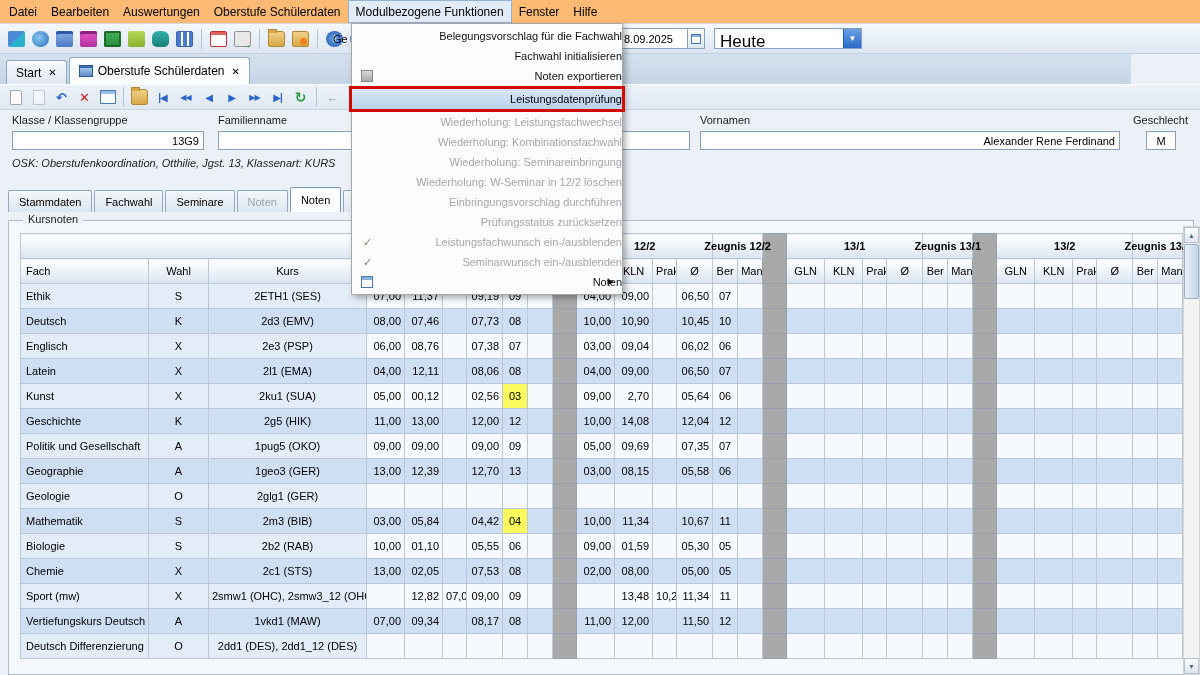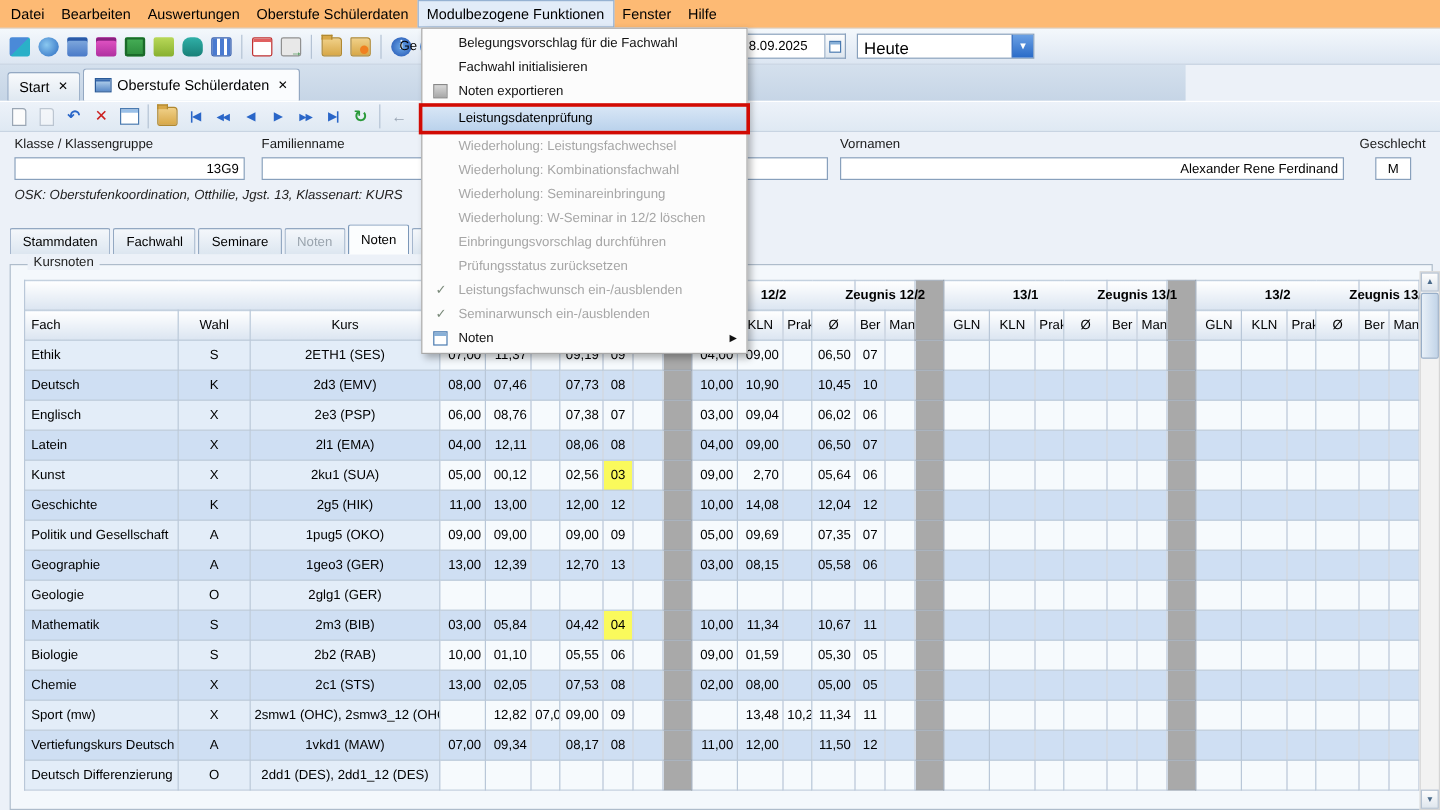--- a/index.html
+++ b/index.html
@@ -42,26 +42,26 @@
                     font-family:"Liberation Serif",serif; }
   .ic-help { background:radial-gradient(#88c0f0,#3068c0); border-radius:50%; }
   .ic-help::after { content:"?"; color:#ffa020; font-weight:bold; font-size:11px; position:absolute; left:6px; top:1px; }
   #tb1-label { position:absolute; left:333px; top:9px; font-size:11px; }
   #date-group { position:absolute; left:620px; top:4px; height:21px; display:flex; }
   #date-input { width:68px; height:21px; border:1px solid #88a0bc; font:11px "Liberation Sans",sans-serif; padding:2px 3px; background:#fff; }
   #date-btn { width:17px; height:21px; border:1px solid #88a0bc; border-left:none;
               background:linear-gradient(#fdfdfd,#dde6ef); display:flex; align-items:center; justify-content:center; }
   .ic-minical { width:10px; height:10px; background:#fff; border:1px solid #4a7ab0; box-shadow:inset 0 2px 0 #88b0d8; display:inline-block; }
   #combo-group { position:absolute; left:714px; top:4px; width:148px; height:21px; border:1px solid #88a0bc; background:#fff; display:flex; }
-  #combo-text { flex:1; padding:3px 5px; font-size:14px; }
+  #combo-text { flex:1; padding:3px 5px; font-size:17px; }
   #combo-btn { width:18px; background:linear-gradient(#6aa0e4,#2a6bc8); border-left:1px solid #1a5ab8;
                color:#fff; font-size:8px; display:flex; align-items:center; justify-content:center; }
 
   
-  #tabbar { position:absolute; left:0; top:54px; width:988px; height:30px;
+  #tabbar { position:absolute; left:0; top:54px; width:1131px; height:30px;
             background:linear-gradient(#d4e0ed,#c6d5e6); display:flex; align-items:flex-end; padding-left:6px; gap:2px; }
   .wtab { height:24px; display:flex; align-items:center; gap:5px; padding:0 9px;
           border:1px solid #93a8c2; border-bottom:none; border-radius:3px 3px 0 0;
           background:linear-gradient(#f8fafc,#dfe8f1); font-size:12px; white-space:nowrap; }
   .wtab.active { background:#fafcfe; height:27px; }
   .wtab .close { font-size:10px; margin-left:2px; }
   .ic-tabmon { width:14px; height:12px; background:linear-gradient(#bcd8f0,#5a8ac8); border:1px solid #2a5a98;
                box-shadow:inset 0 2px 0 #3a6aae; display:inline-block; }
 
   
@@ -120,21 +120,21 @@
   .sb-btn { position:absolute; left:0; width:15px; height:16px; background:linear-gradient(#fdfdfd,#dfe6ee);
             border:1px solid #b5c2d2; font-size:7px; display:flex; align-items:center; justify-content:center; color:#4a6a8a; }
   #sb-up { top:0; }
   #sb-down { bottom:0; }
   #sb-thumb { position:absolute; left:0; top:17px; width:15px; height:55px;
               background:linear-gradient(90deg,#e8f0f8,#c2d4e8); border:1px solid #98aec8; border-radius:2px; }
 
   
   #dropdown { position:absolute; left:351px; top:23px; width:272px; background:#fcfcfc;
               border:1px solid #a8a8a8; box-shadow:3px 3px 6px rgba(0,0,0,.3); z-index:50; padding:2px 0; }
-  .mitem { position:relative; height:20px; line-height:20px; padding-left:30px; font-size:11px; color:#111; white-space:nowrap; }
+  .mitem { position:relative; height:20px; line-height:20px; padding-left:30px; font-size:11px; color:#111; white-space:nowrap;text-align:right; }
   .mitem.disabled { color:#a6a6a6; }
   .mitem.checked { color:#a6a6a6; }
   .mitem.checked::before { content:"✓"; position:absolute; left:11px; color:#7a8a7a; }
   .mitem.selected { background:linear-gradient(#d8e6f6,#bad2ec); border:3px solid #d10b04;
                     height:26px; line-height:20px; margin:0 -3px; padding-left:30px; color:#000; }
   .mitem .subarrow { position:absolute; right:8px; top:0; font-size:8px; }
   .mitem .micon { position:absolute; left:9px; top:4px; width:12px; height:12px; }
   .micon.grid-gray { background:linear-gradient(#d8d8d8,#a8a8a8); border:1px solid #888; }
   .micon.table-blue { background:#fff; border:1px solid #4a7ab0; box-shadow:inset 0 3px 0 #88b0d8; }
 </style>

